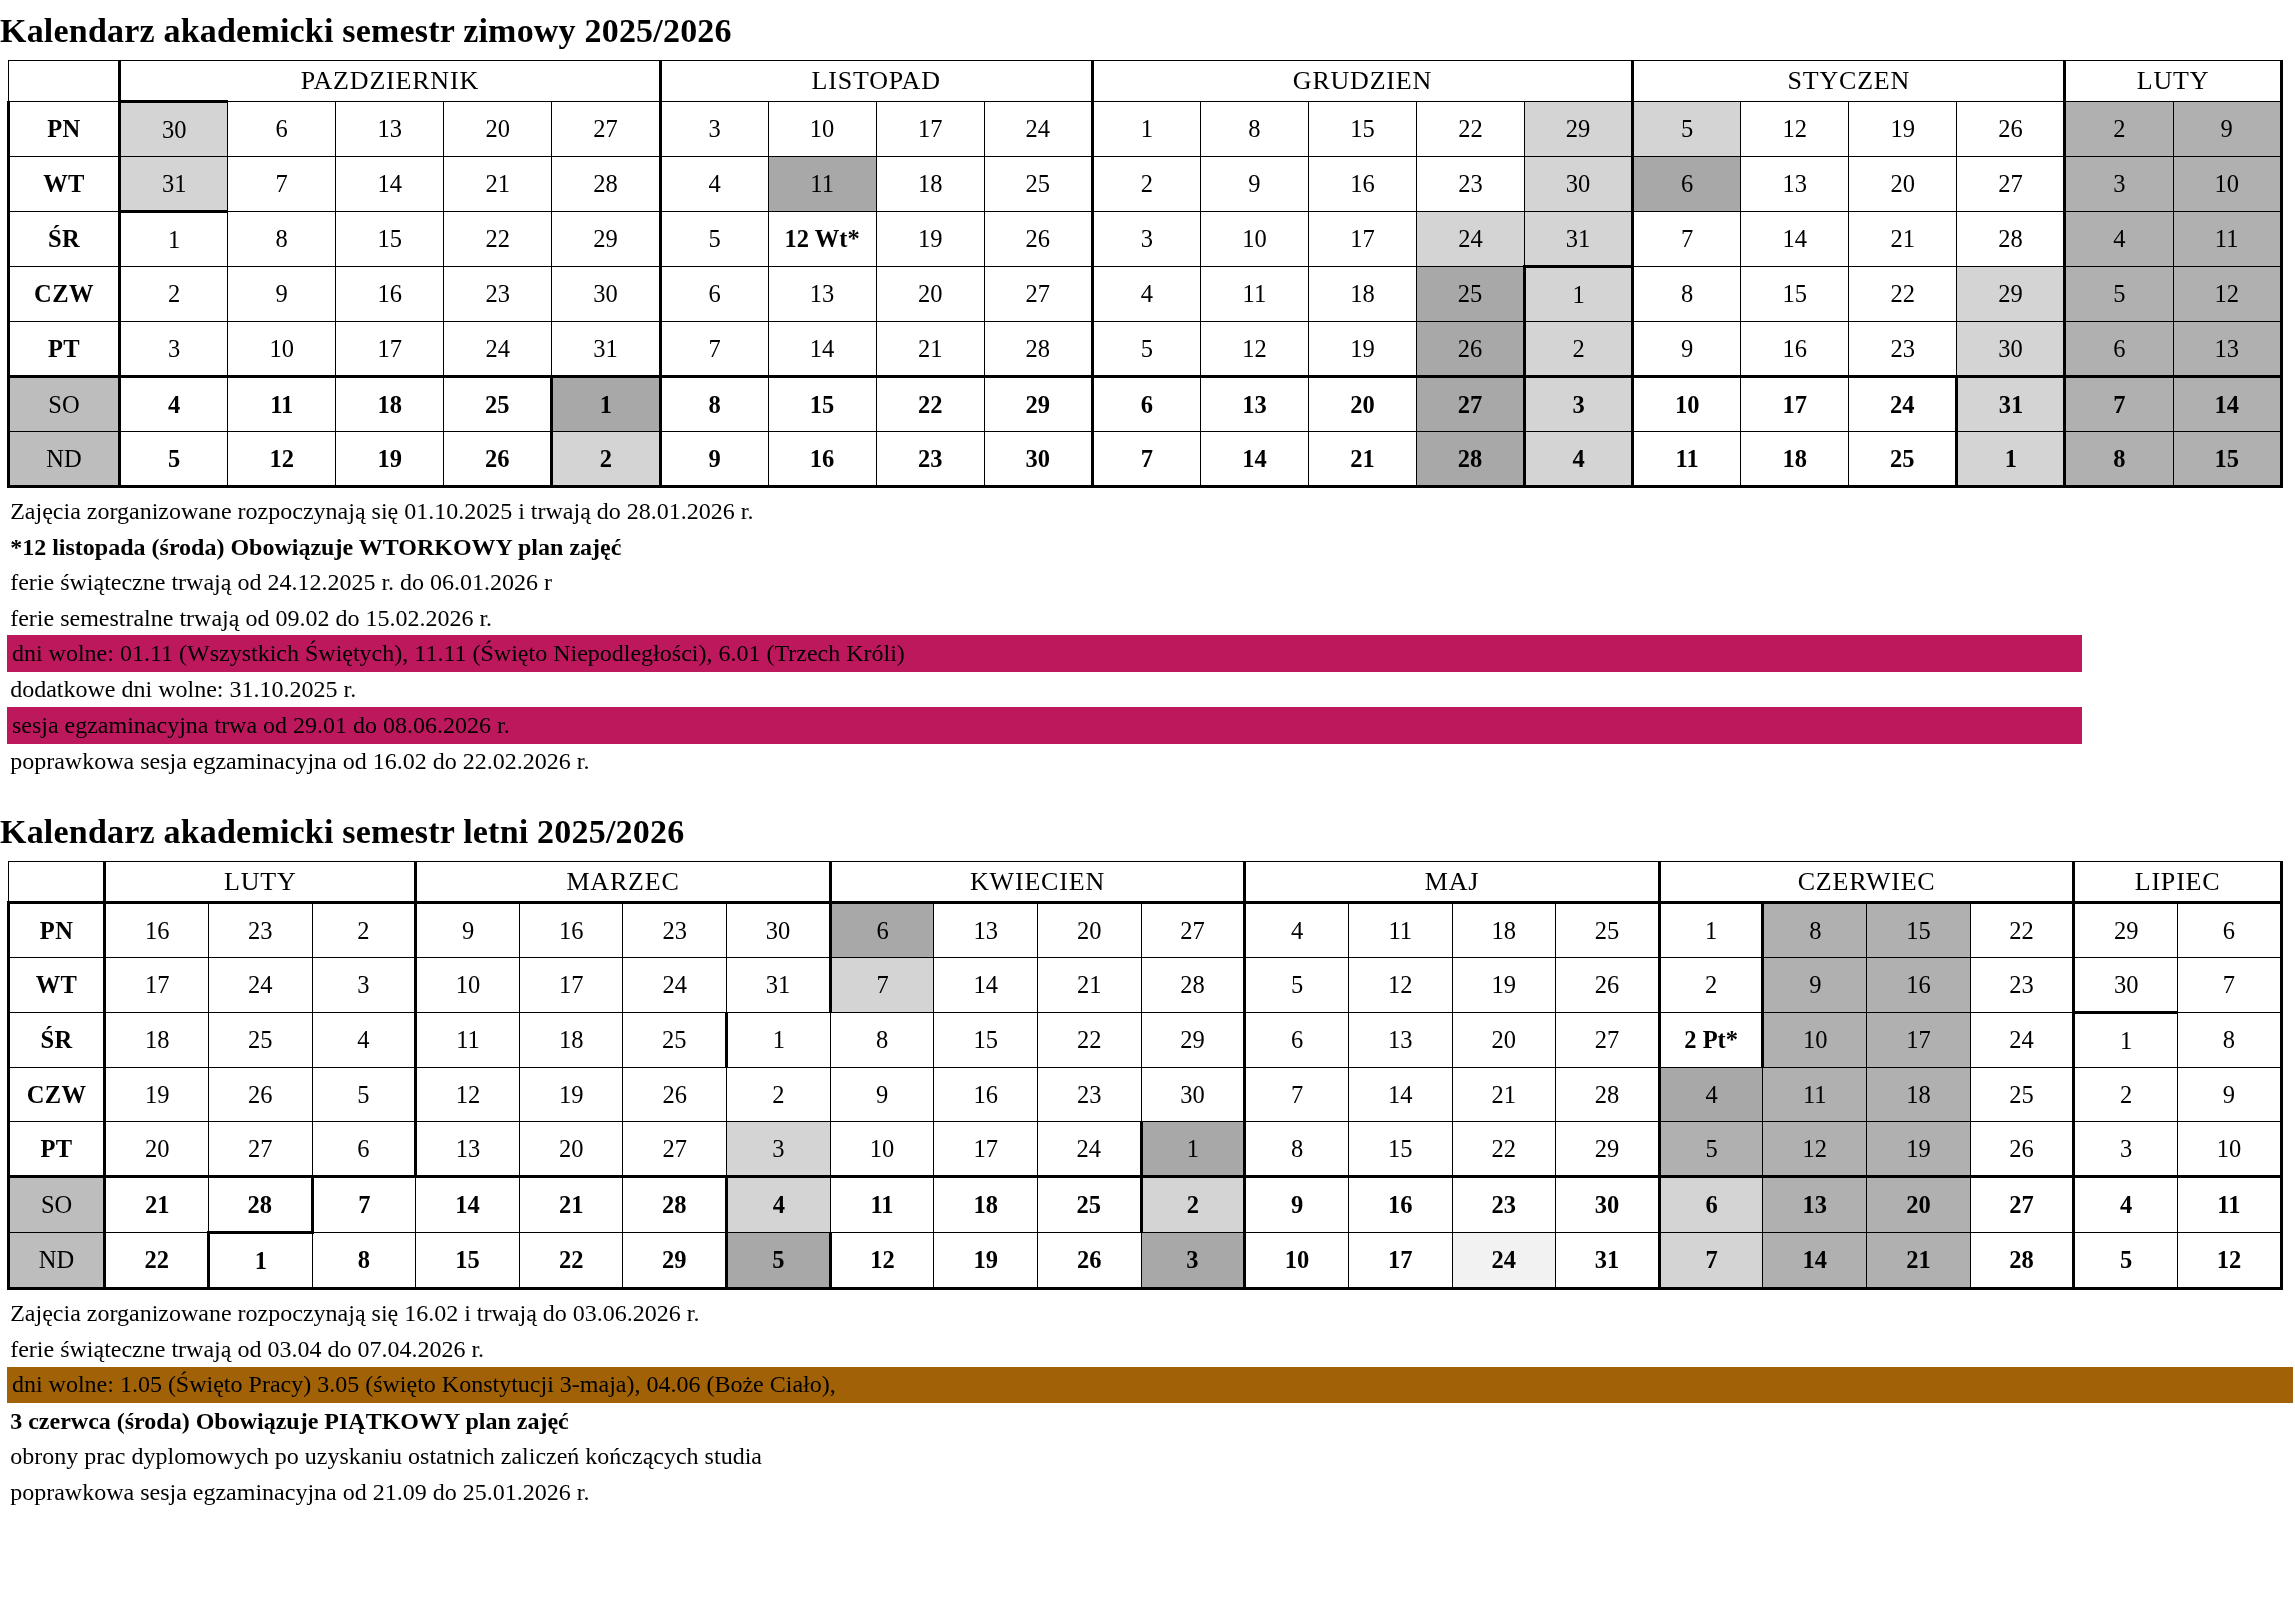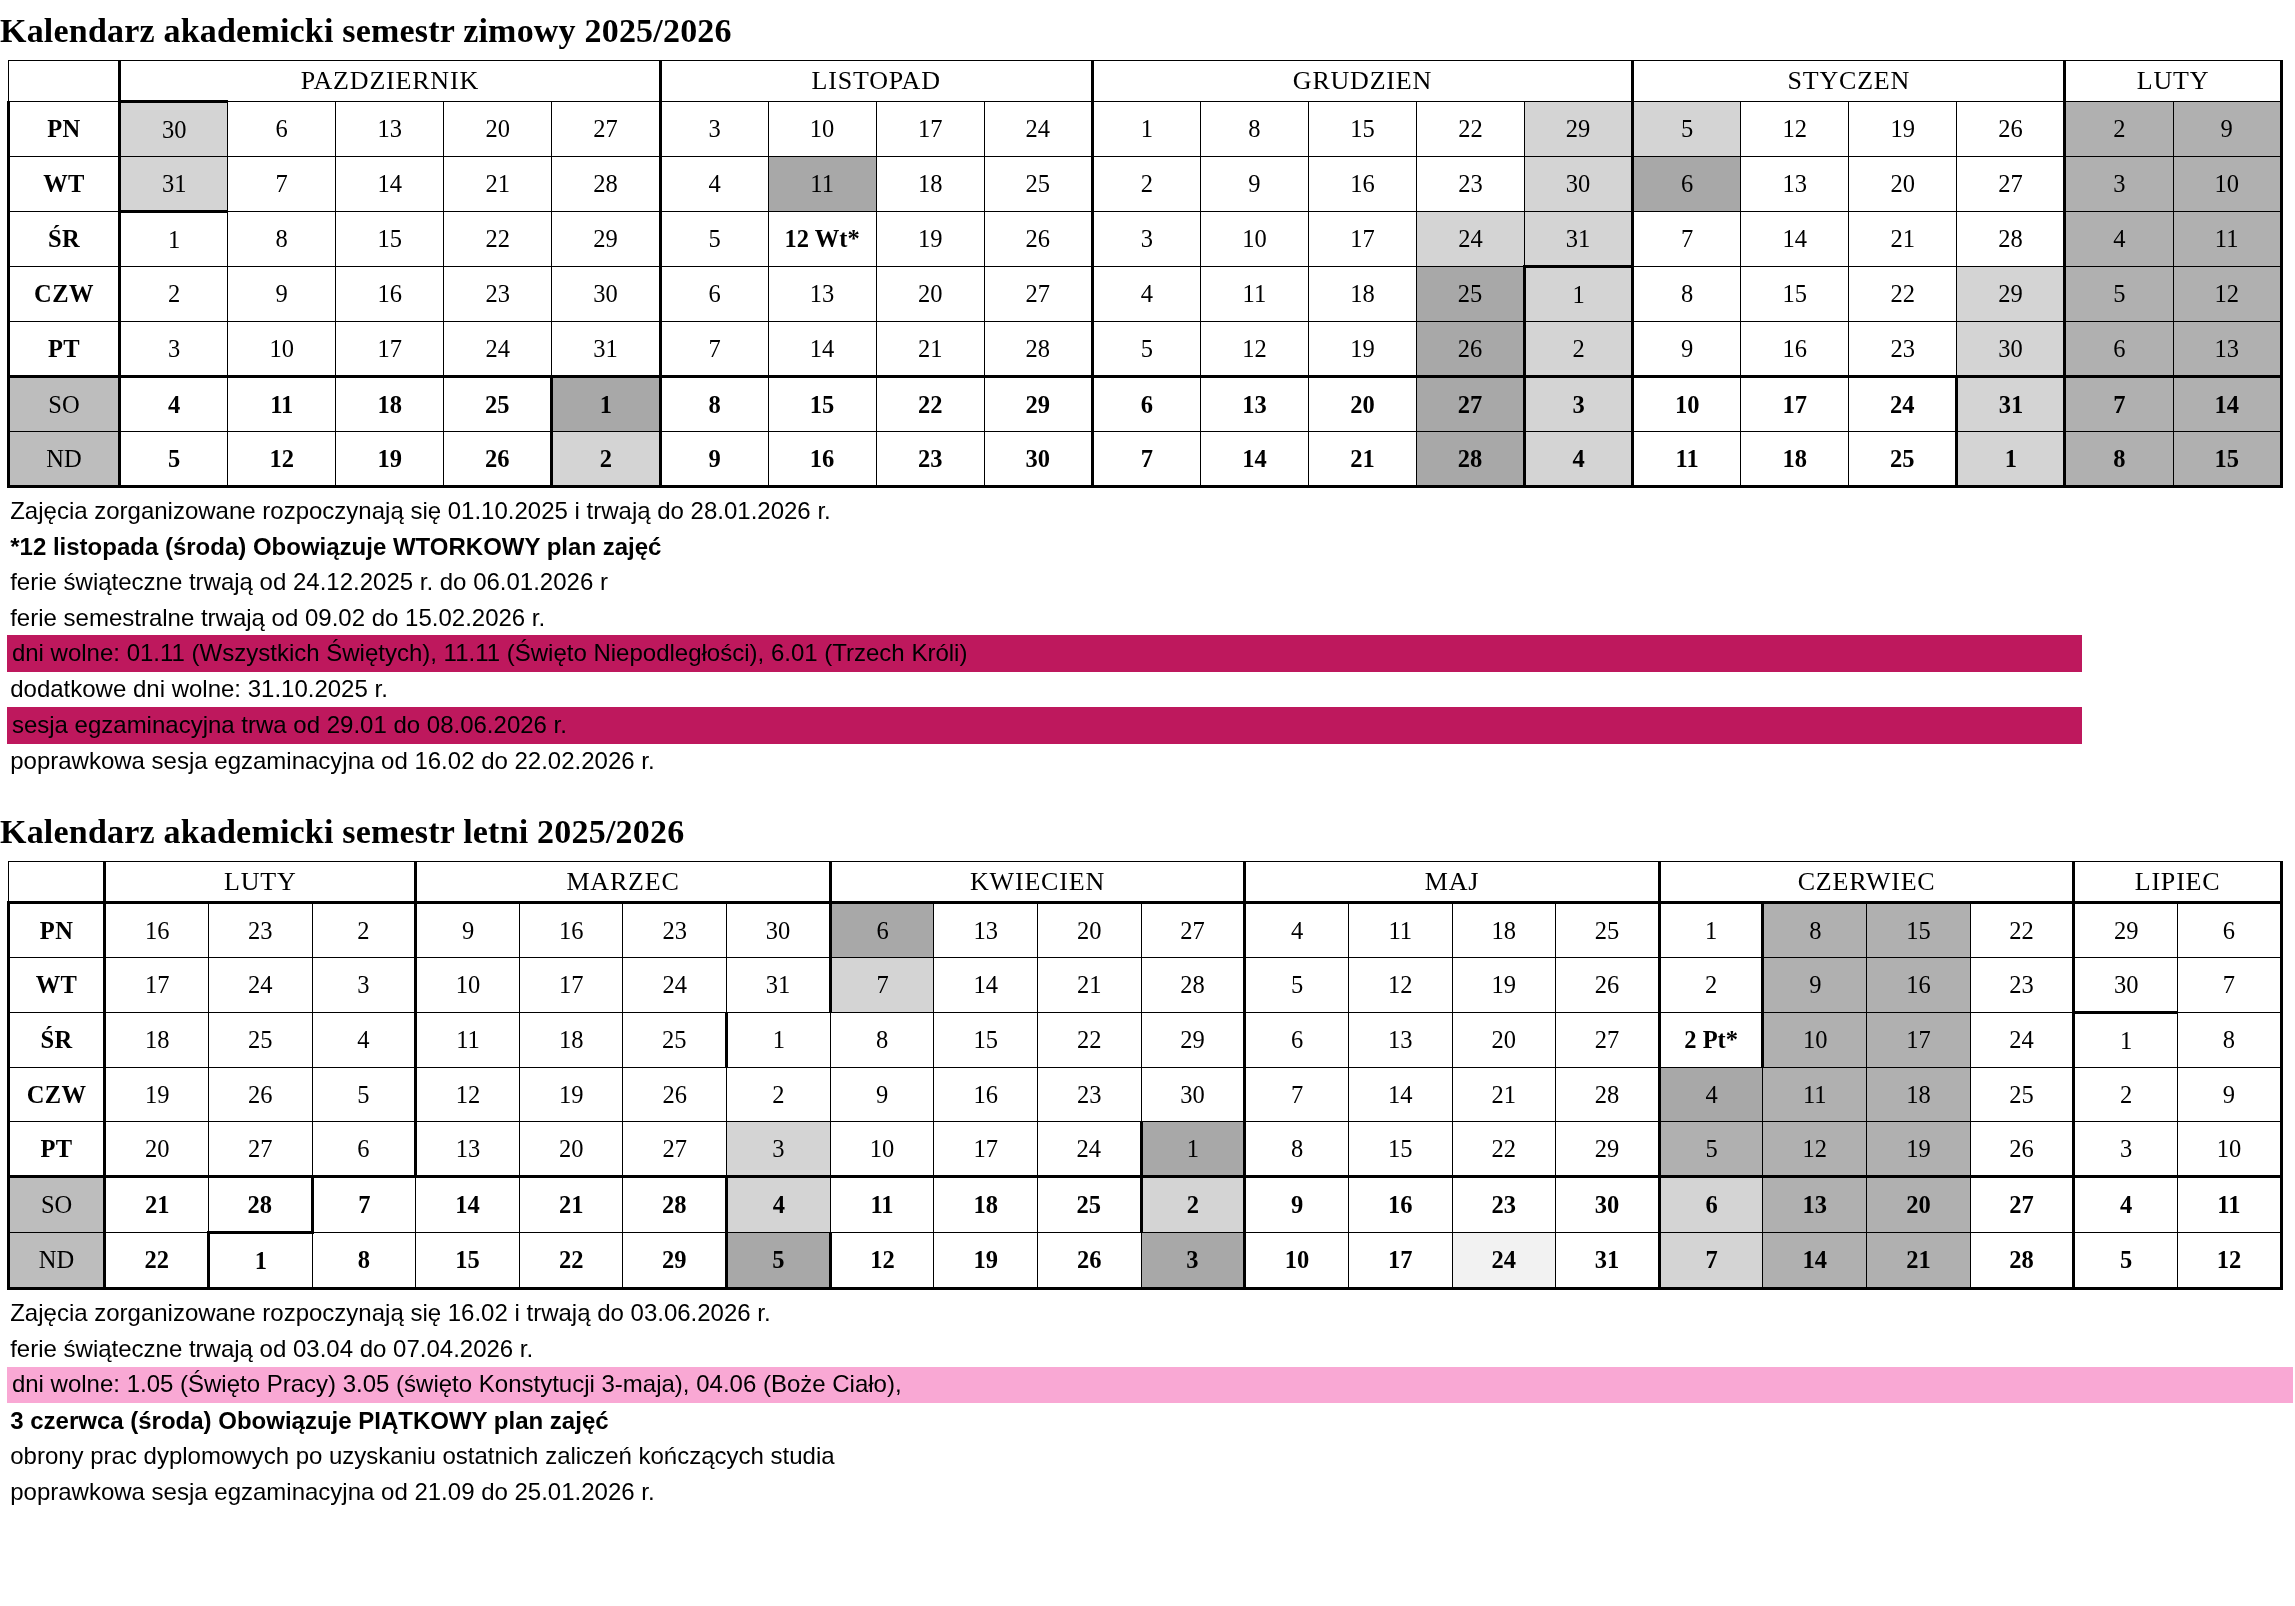--- a/index.html
+++ b/index.html
@@ -61,25 +61,25 @@
   .bl{border-left:3.4px solid #000 !important;}
   .br{border-right:3.4px solid #000 !important;}
   .bt{border-top:3.4px solid #000 !important;}
   .bb{border-bottom:3.4px solid #000 !important;}
   .notes{margin:5.1px 6.8px 0 6.8px;}
   .note{
     font-size:24px;
     line-height:1.34;
     padding:1.7px 3.4px;
     white-space:nowrap;
-    font-family:Liberation Sans, sans-serif;
+    font-family:Liberation Serif, serif;
   }
   .note.bold{font-weight:bold;}
   .note.hl-wide{background:#be185d;display:block;width:2065px;padding:1.7px 5.1px 2.5px 5.1px;}
-  .note.hl-full{background:#f9a8d4;display:block;width:2276px;padding:1.7px 5.1px 2.5px 5.1px;}
+  .note.hl-full{background:#a16207;display:block;width:2276px;padding:1.7px 5.1px 2.5px 5.1px;}
   .spacer{height:22px;}
 </style>
 </head>
 <body>
 
 <div class="page">
 
   <h1 class="cal-title">Kalendarz akademicki semestr zimowy 2025/2026</h1>
 
   <table class="cal">

